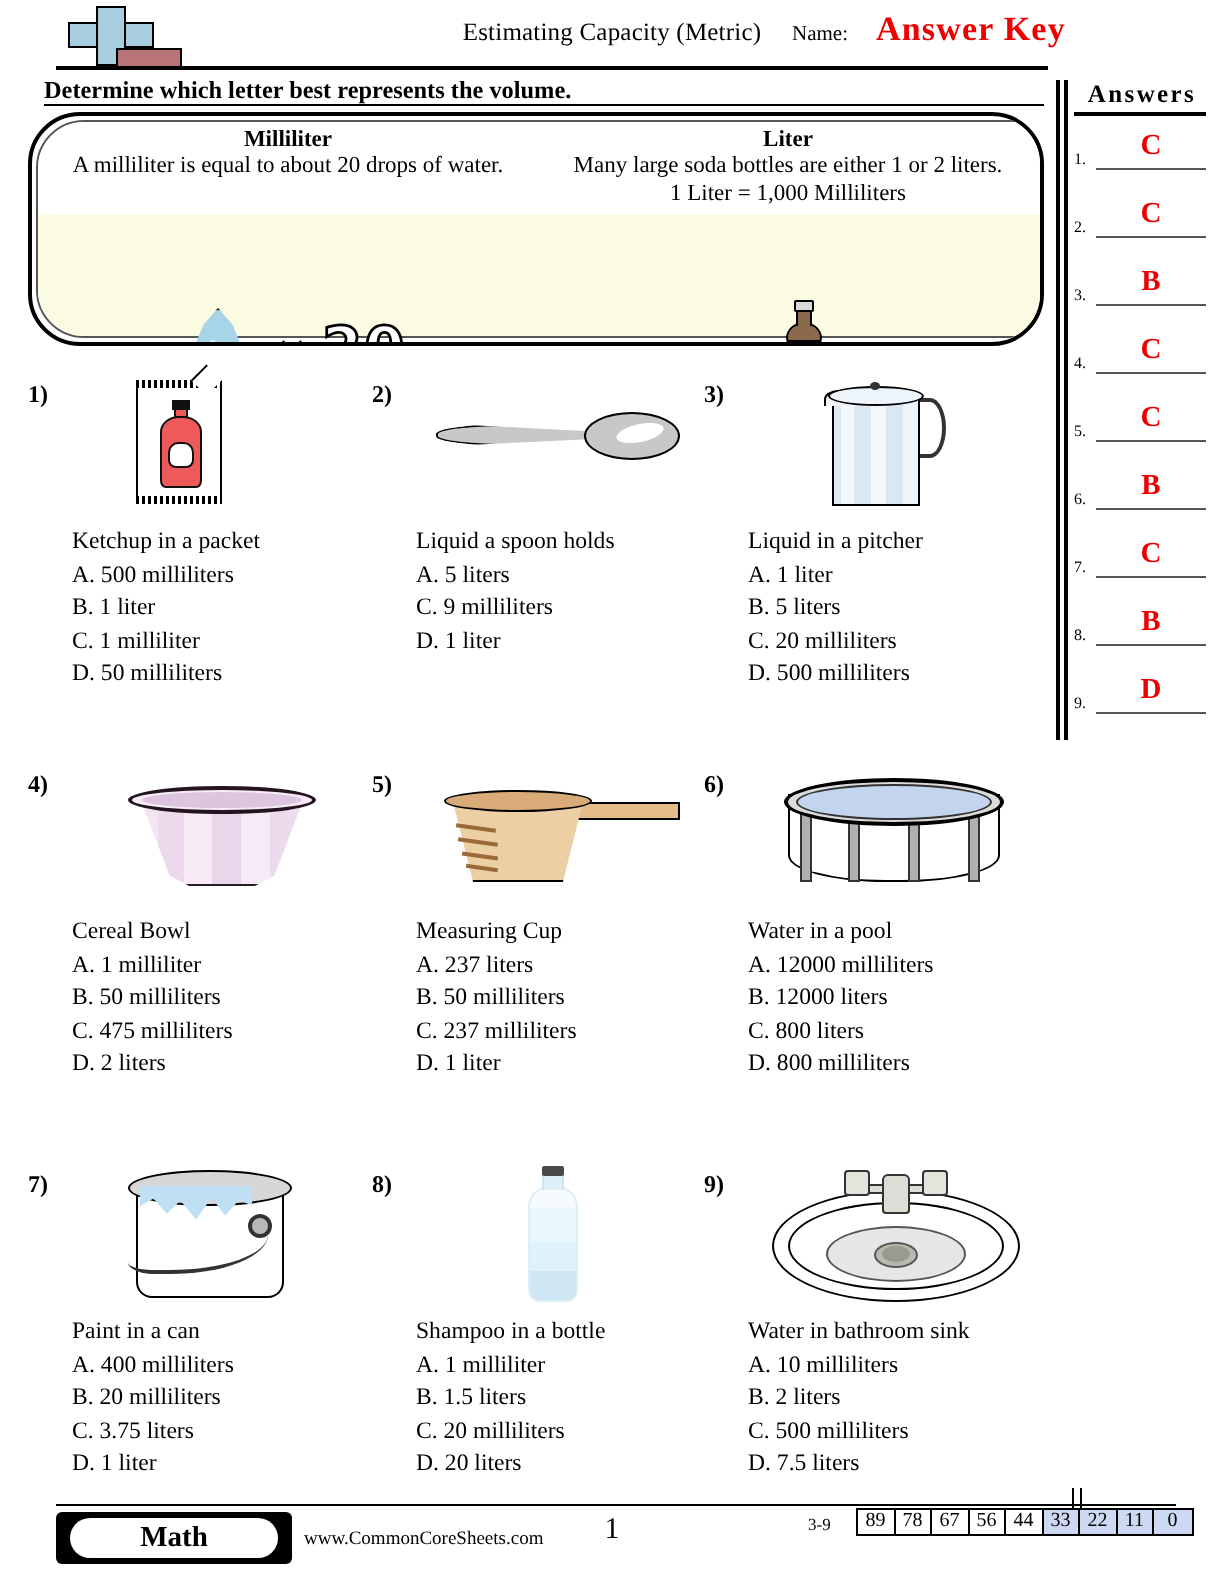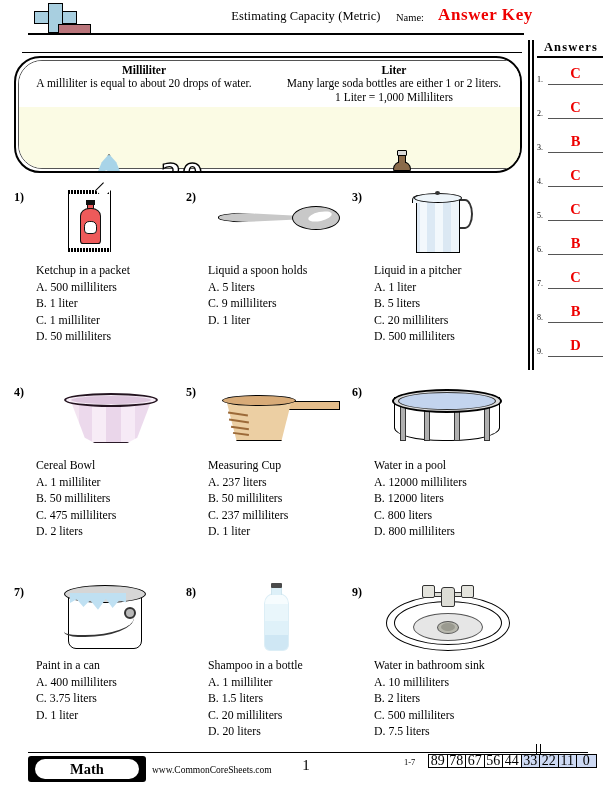--- a/index.html
+++ b/index.html
@@ -361,21 +361,21 @@
     position: absolute; left: 404px; top: 757px;
     font-size: 8.5px;
   }
   .scale {
     position: absolute; left: 428px; top: 754px;
     height: 14px; display: flex;
     border: 1px solid #000;
   }
   .scale .cell {
     width: 18.5px; height: 12px; line-height: 12px;
-    text-align: center; font-size: 14px;
+    text-align: center; font-size: 10px;
     border-right: 1px solid #000; background: #fff;
     font-family: "Liberation Serif", serif;
   }
   .scale .cell:last-child { border-right: none; }
   .scale .cell.hl { background: #cdd9f3; }
   .scale-tick {
     position: absolute; left: 536px; top: 744px; width: 1.4px; height: 10px;
     background: #000;
   }
   .scale-tick2 {
@@ -394,20 +394,21 @@
       <div class="plus-v"></div>
       <div class="plus-mid"></div>
       <div class="bar"></div>
     </div>
     <div class="header-title">Estimating Capacity (Metric)</div>
     <div class="name-label">Name:</div>
     <div class="answer-key">Answer Key</div>
     <div class="header-rule"></div>
   </div>
 
+  <div class="instruction">Determine which letter best represents the volume.</div>
   <div class="instr-rule"></div>
 
   <div class="ans-divider-a"></div>
   <div class="ans-divider-b"></div>
   <div class="ans-title">Answers</div>
   <div class="ans-title-rule"></div>
 
   <div class="ans-row" style="top:62px">
     <span class="ans-num">1.</span>
     <span class="ans-val">C</span>
@@ -615,20 +616,21 @@
         <div class="body"></div>
         <div class="top"></div>
         <div class="drip"></div>
         <div class="wire"></div>
         <div class="rivet"></div>
       </div>
     </div>
     <div class="q-text">
       <div class="q-prompt">Paint in a can</div>
       <div class="q-choice">A. 400 milliliters</div>
+      <div class="q-choice">B. 20 milliliters</div>
       <div class="q-choice">C. 3.75 liters</div>
       <div class="q-choice">D. 1 liter</div>
     </div>
   </div>
 
   <div class="q" style="left:186px; top:585px">
     <div class="q-num">8)</div>
     <div class="q-art">
       <div class="sham">
         <div class="body"></div>
@@ -669,21 +671,21 @@
       <div class="q-choice">D. 7.5 liters</div>
     </div>
   </div>
 
   <div class="footer-rule"></div>
   <div class="math-badge">
     <div class="oval">Math</div>
   </div>
   <div class="site-url">www.CommonCoreSheets.com</div>
   <div class="page-num">1</div>
-  <div class="scale-label">1-7</div>
+  <div class="scale-label">3-9</div>
   <div class="scale-tick"></div>
   <div class="scale-tick2"></div>
   <div class="scale">
     <div class="cell">89</div>
     <div class="cell">78</div>
     <div class="cell">67</div>
     <div class="cell">56</div>
     <div class="cell">44</div>
     <div class="cell hl">33</div>
     <div class="cell hl">22</div>

